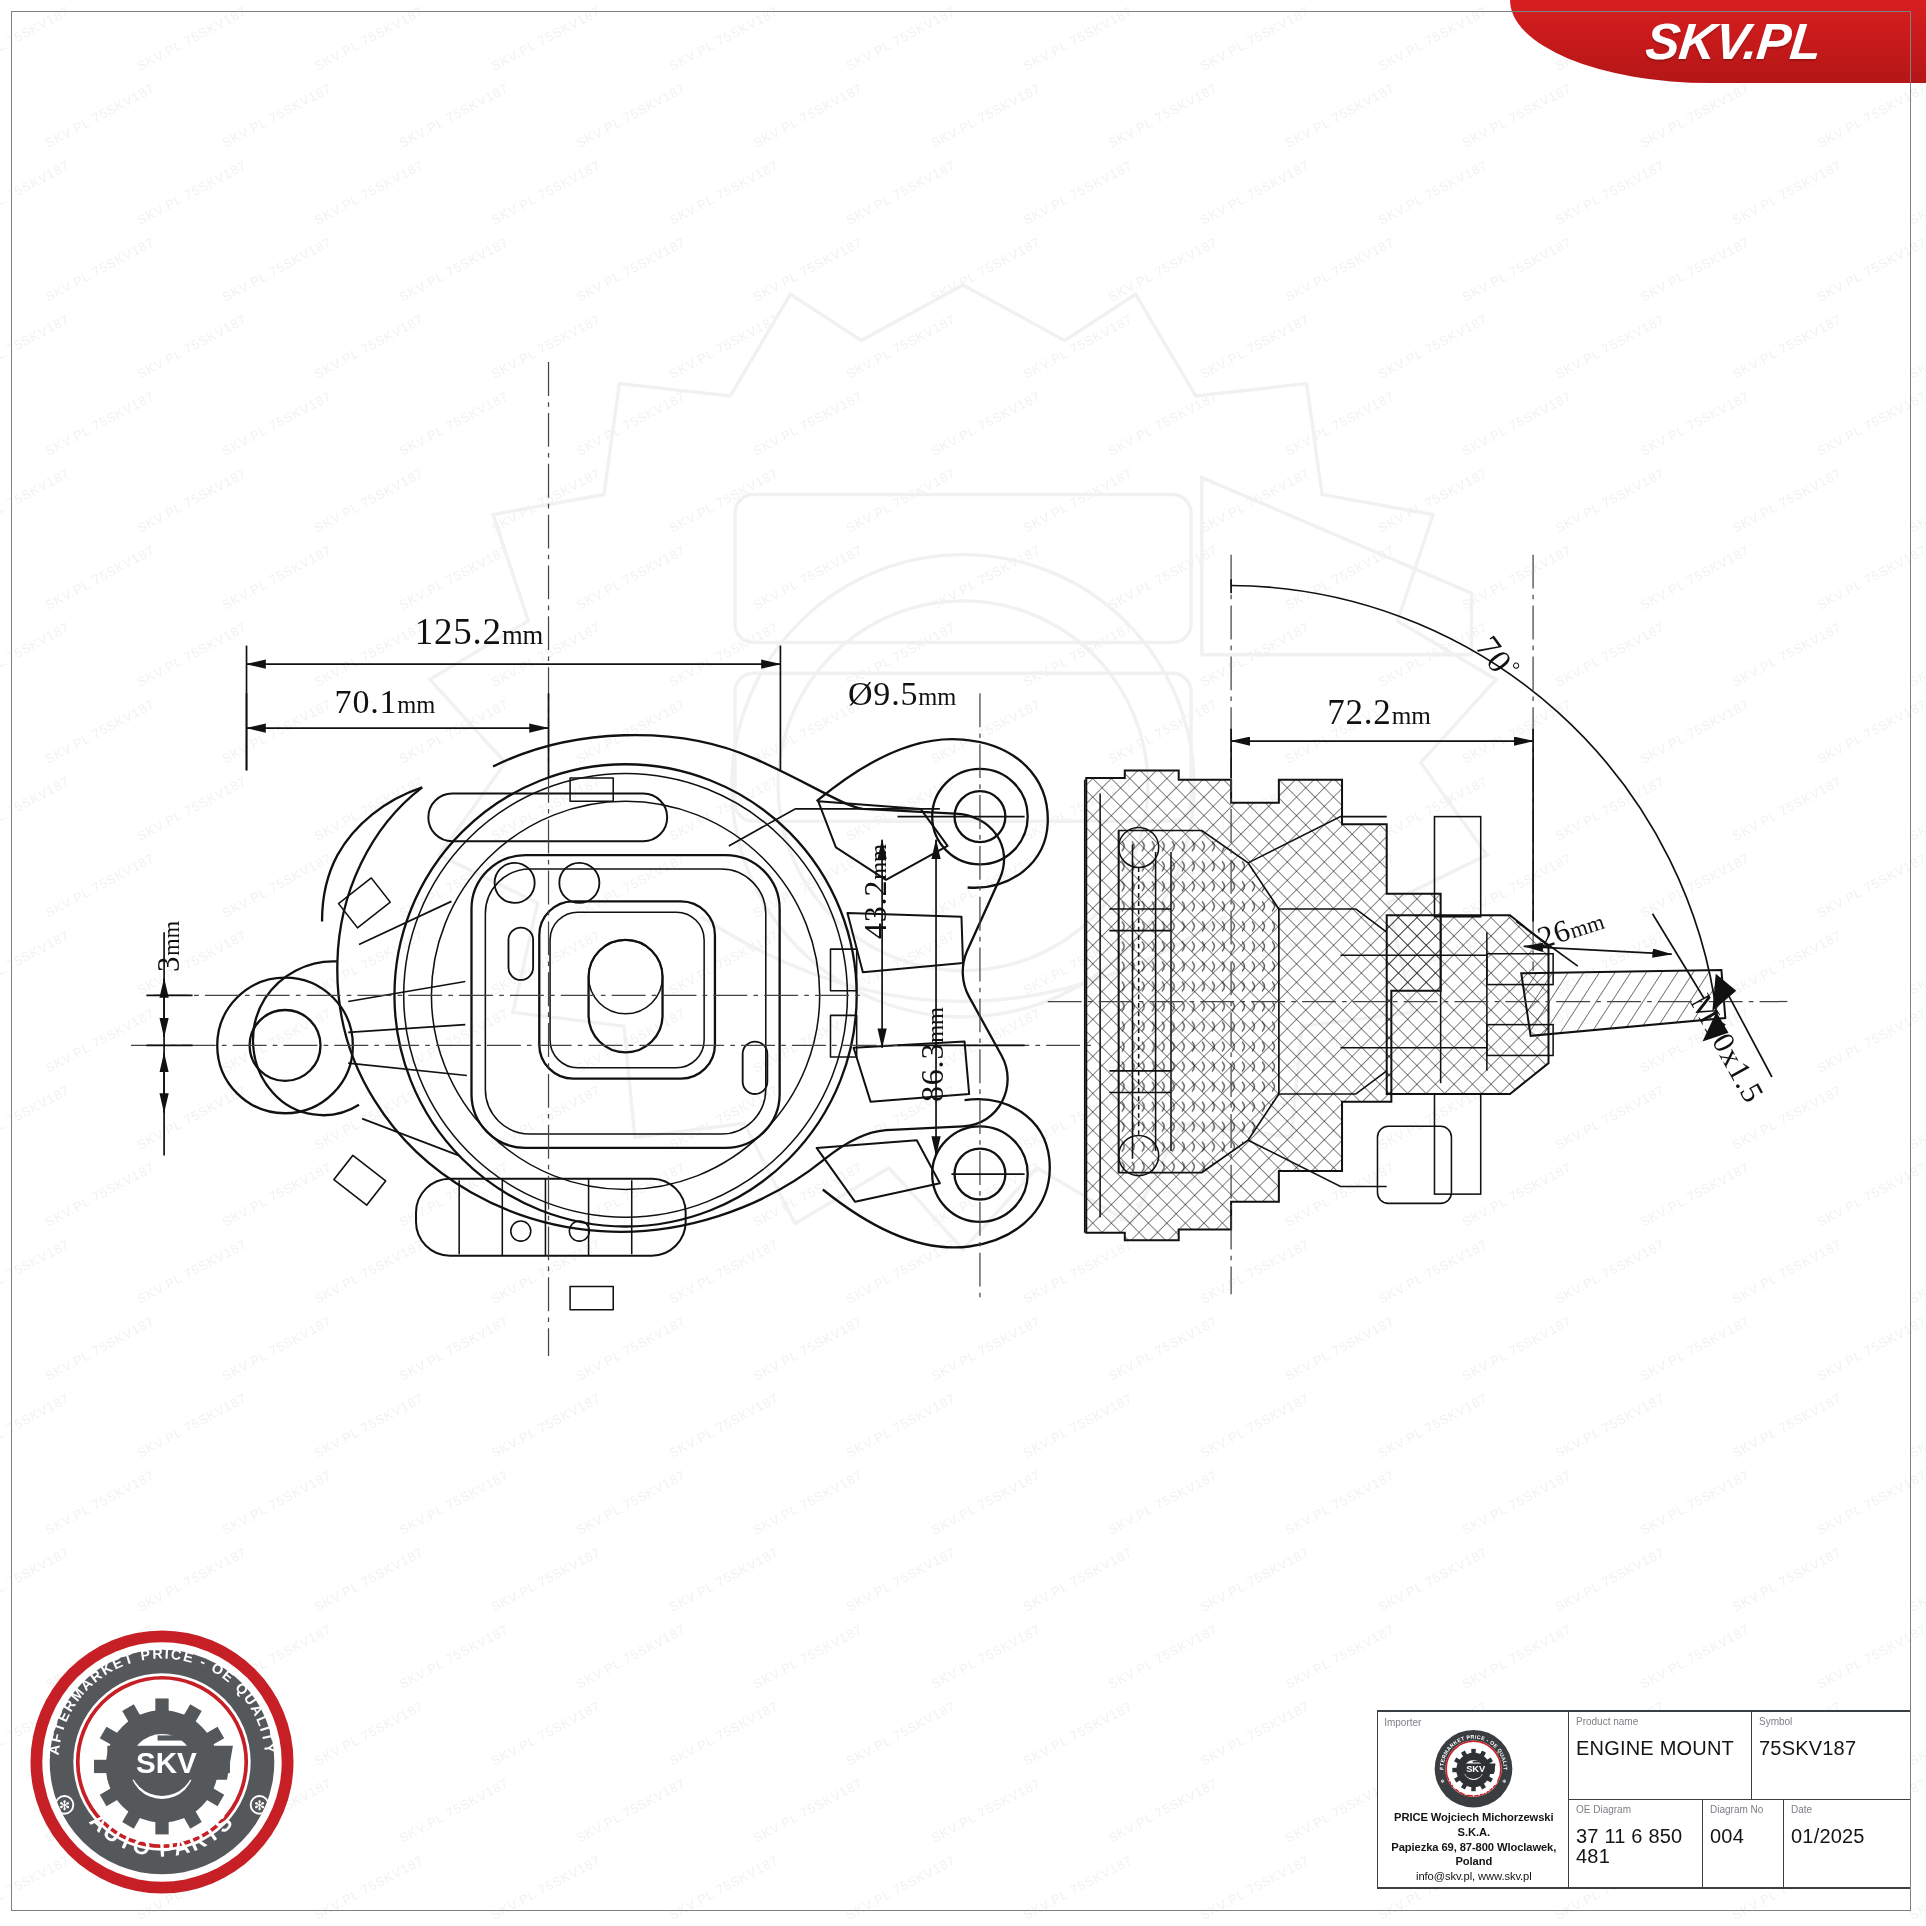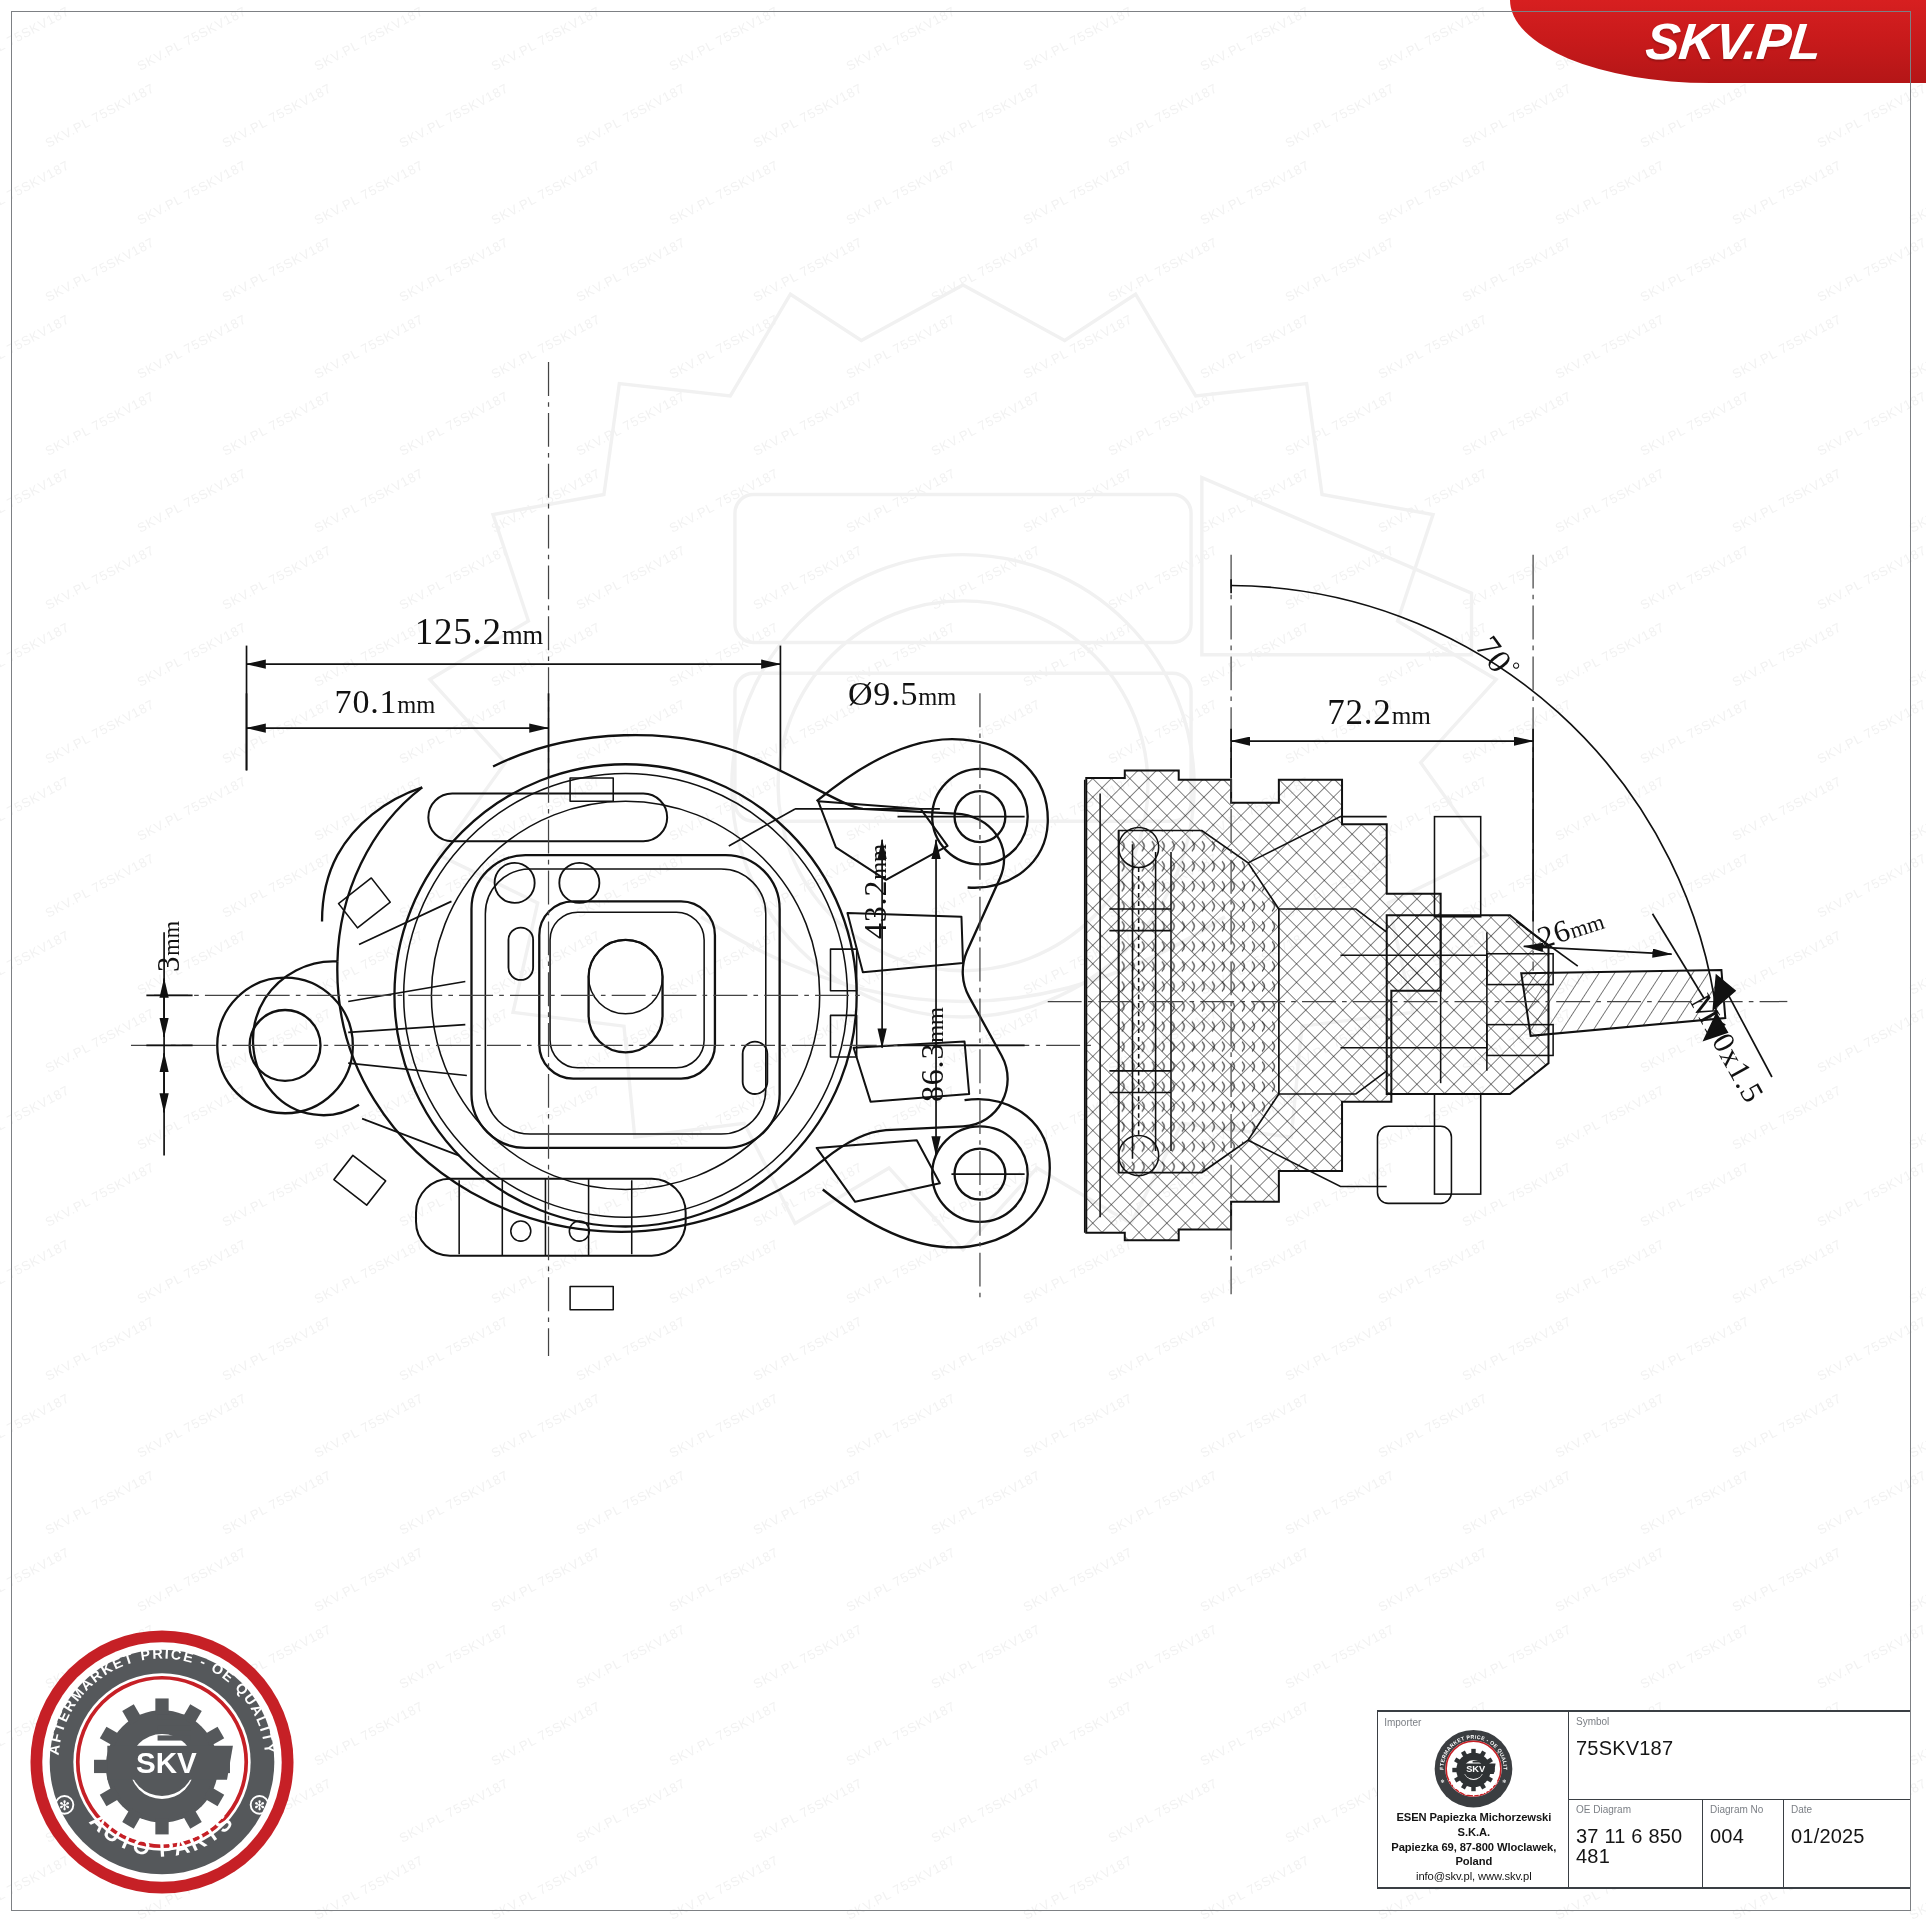--- a/index.html
+++ b/index.html
@@ -816,28 +816,32 @@
         <path d="M108 156 L280 156 L272 204 L108 204 Z" fill="#2f3234"></path>
         <text x="190" y="195" text-anchor="middle" font-family="Liberation Sans, sans-serif" font-size="42" font-weight="bold" fill="#ffffff">SKV</text>
         <g fill="#2f3234">
           <rect x="176" y="112" width="46" height="8"></rect>
           <rect x="176" y="128" width="46" height="8"></rect>
           <rect x="176" y="144" width="46" height="8"></rect>
         </g>
       </svg>
 
       <div class="tb-addr">
-        <div>ESEN Papiezka Michorzewski S.K.A.</div>
+        <div>PRICE Wojciech Michorzewski S.K.A.</div>
         <div>Papiezka 69, 87-800 Wloclawek, Poland</div>
         <div class="thin">info@skv.pl, www.skv.pl</div>
       </div>
     </div>
 
     <div class="tb-right">
       <div class="tb-row top">
+        <div class="tb-cell c-product">
+          <div class="tb-caption">Product name</div>
+          <div class="tb-value">ENGINE MOUNT</div>
+        </div>
         <div class="tb-cell c-symbol">
           <div class="tb-caption">Symbol</div>
           <div class="tb-value">75SKV187</div>
         </div>
       </div>
       <div class="tb-row">
         <div class="tb-cell c-oe">
           <div class="tb-caption">OE Diagram</div>
           <div class="tb-value">37 11 6 850 481</div>
         </div>

